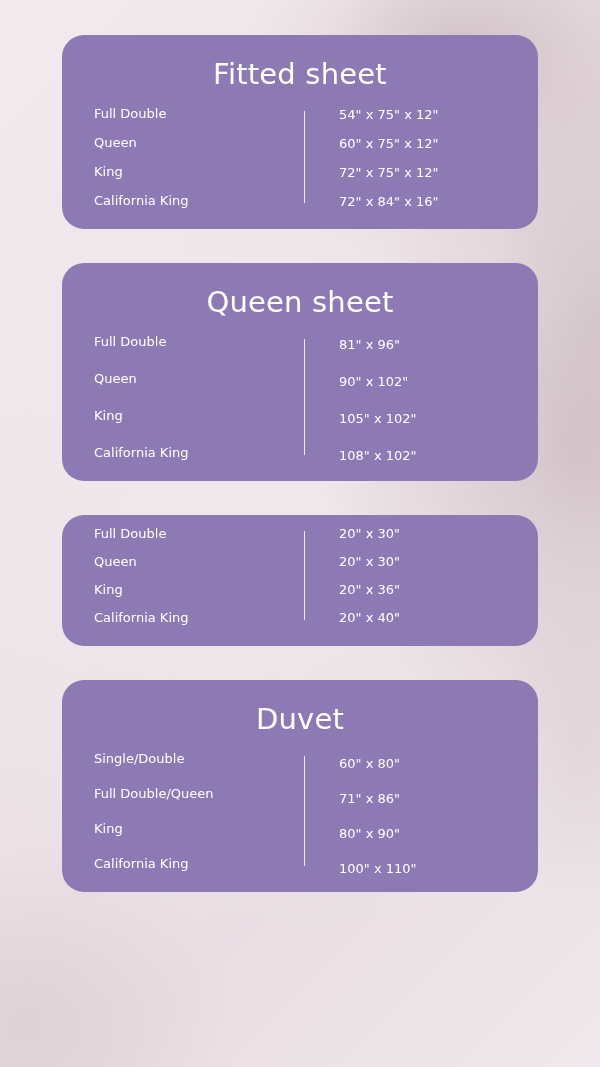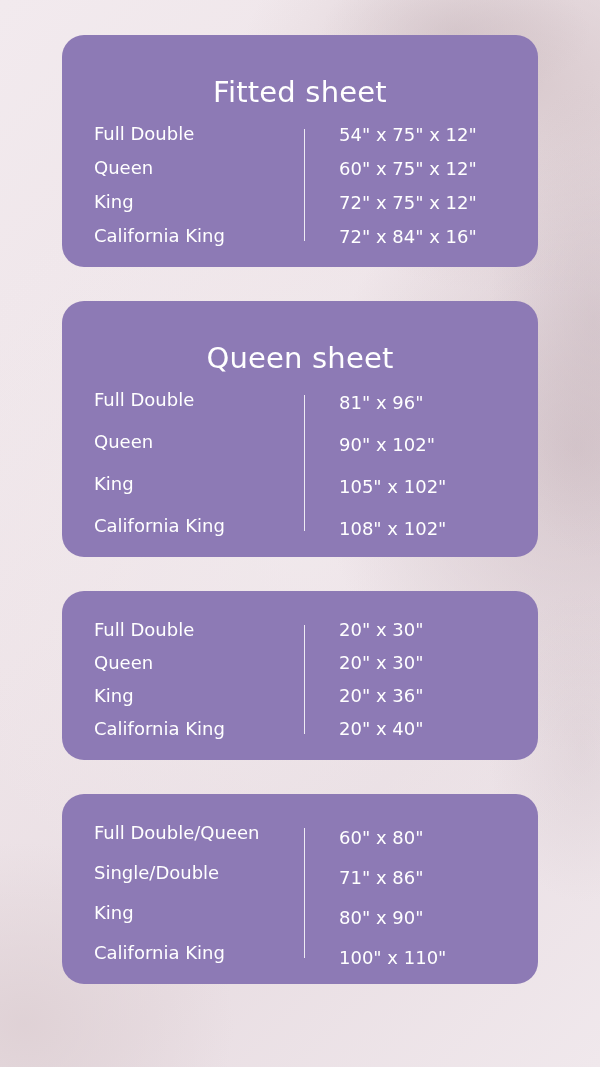--- a/index.html
+++ b/index.html
@@ -34,21 +34,21 @@
       radial-gradient(ellipse 140px 320px at 99% 30%, rgba(188,170,177,0.3) 0%, rgba(188,170,177,0) 75%),
       radial-gradient(ellipse 120px 200px at 97% 70%, rgba(196,180,186,0.25) 0%, rgba(196,180,186,0) 78%);
   }
   #cards {
     position: relative;
     padding: 35px 62px 0 62px;
   }
   .card {
     border-radius: 22px;
     margin-bottom: 34px;
-    padding: 30px 0 22px 0;
+    padding: 12px 0 22px 0;
     color: #ffffff;
   }
   .card-title {
     text-align: center;
     font-size: 29px;
     font-weight: 400;
     letter-spacing: 0.2px;
     margin: 10px 0 16px 0;
     color: #ffffff;
   }
@@ -63,21 +63,21 @@
   .divider {
     width: 1px;
     background: rgba(255,255,255,0.85);
     margin: 4px 0 4px 0;
     flex: 0 0 1px;
   }
   .col-values {
     padding-left: 34px;
   }
   .cell {
-    font-size: 18px;
+    font-size: 13px;
     line-height: 1.0;
     color: #ffffff;
     white-space: nowrap;
   }
   
   .card-fitted .cell { margin-bottom: 16px; }
   .card-flat .cell { margin-bottom: 24px; }
   .card-pillow .cell { margin-bottom: 15px; }
   .card-duvet .cell { margin-bottom: 22px; }
   .cell:last-child { margin-bottom: 0; }
@@ -143,24 +143,25 @@
       <div class="col-values">
         <div class="cell">20" x 30"</div>
         <div class="cell">20" x 30"</div>
         <div class="cell">20" x 36"</div>
         <div class="cell">20" x 40"</div>
       </div>
     </div>
   </section>
 
   <section class="card card-duvet" style="background-color: rgb(141, 122, 181); color: rgb(255, 255, 255);">
+    <h2 class="card-title">Duvet</h2>
     <div class="rows">
       <div class="col-names">
+        <div class="cell">Single/Double</div>
         <div class="cell">Full Double/Queen</div>
-        <div class="cell">Single/Double</div>
         <div class="cell">King</div>
         <div class="cell">California King</div>
       </div>
       <div class="divider"></div>
       <div class="col-values">
         <div class="cell">60" x 80"</div>
         <div class="cell">71" x 86"</div>
         <div class="cell">80" x 90"</div>
         <div class="cell">100" x 110"</div>
       </div>

